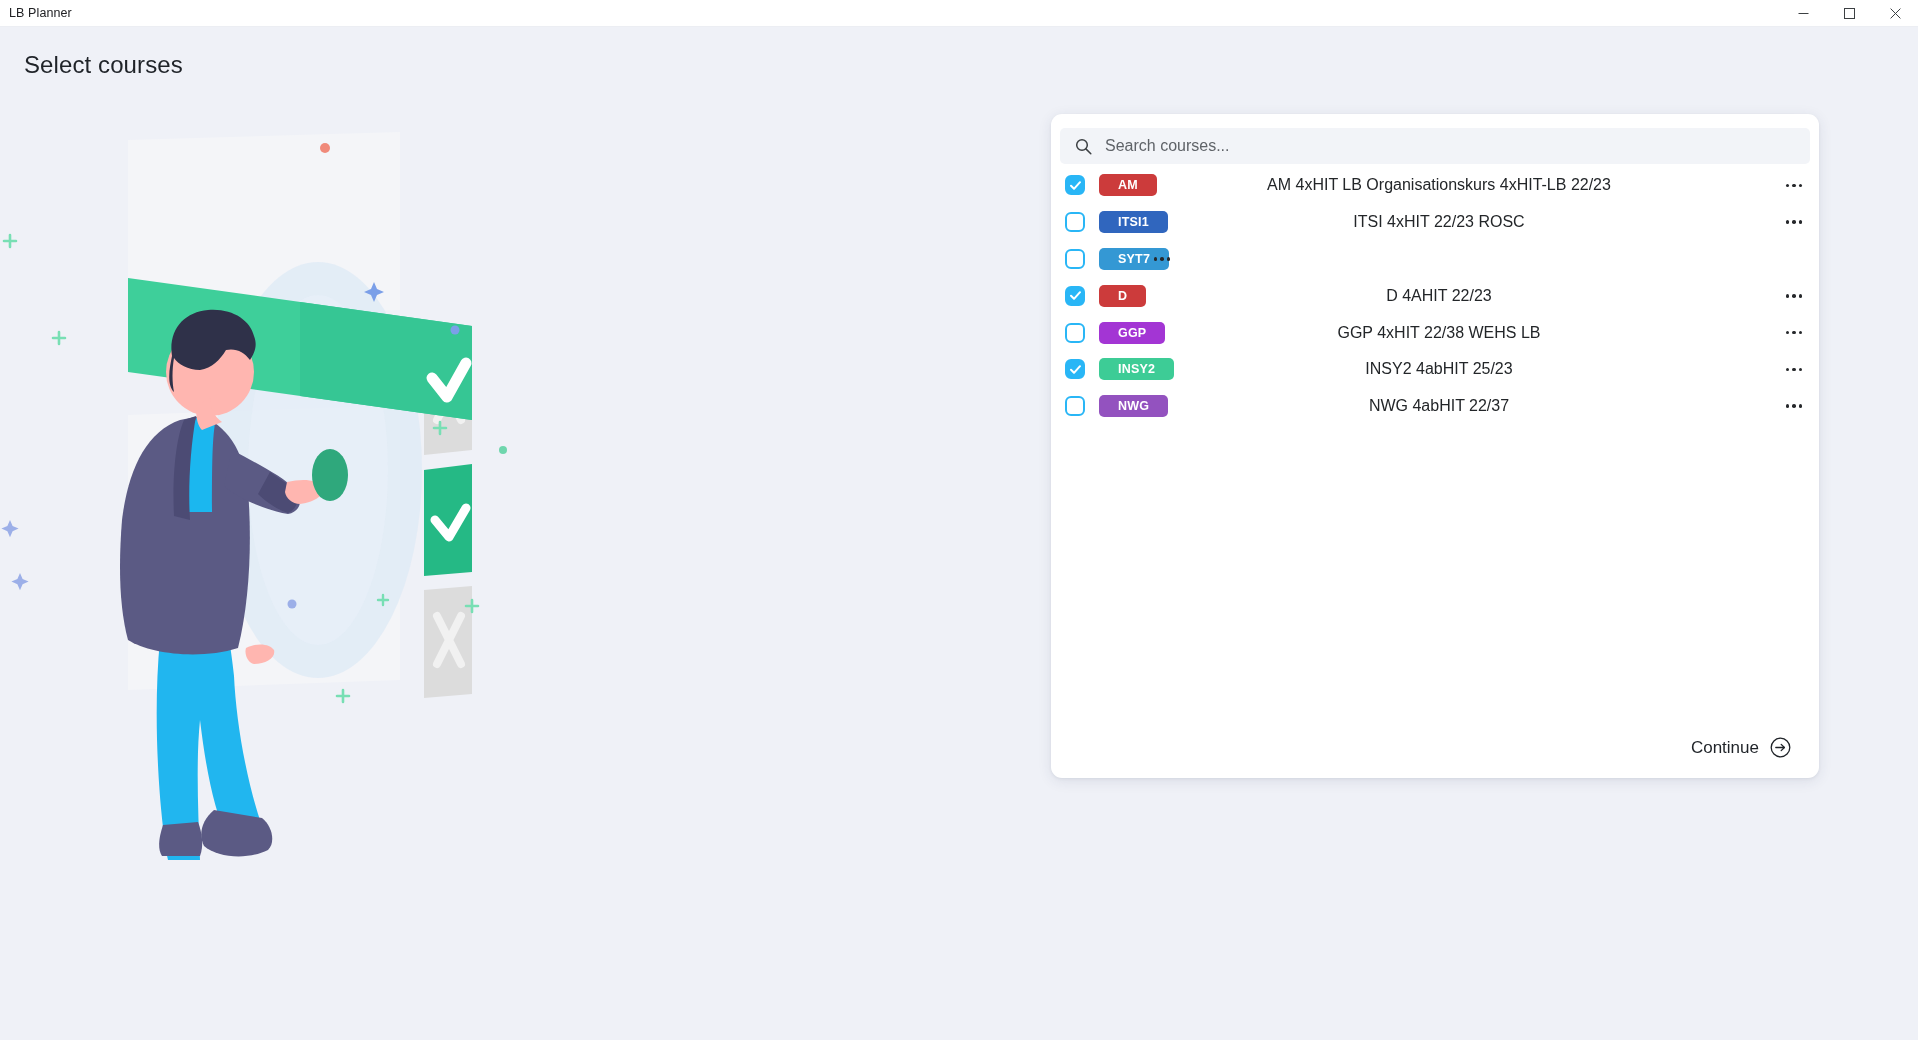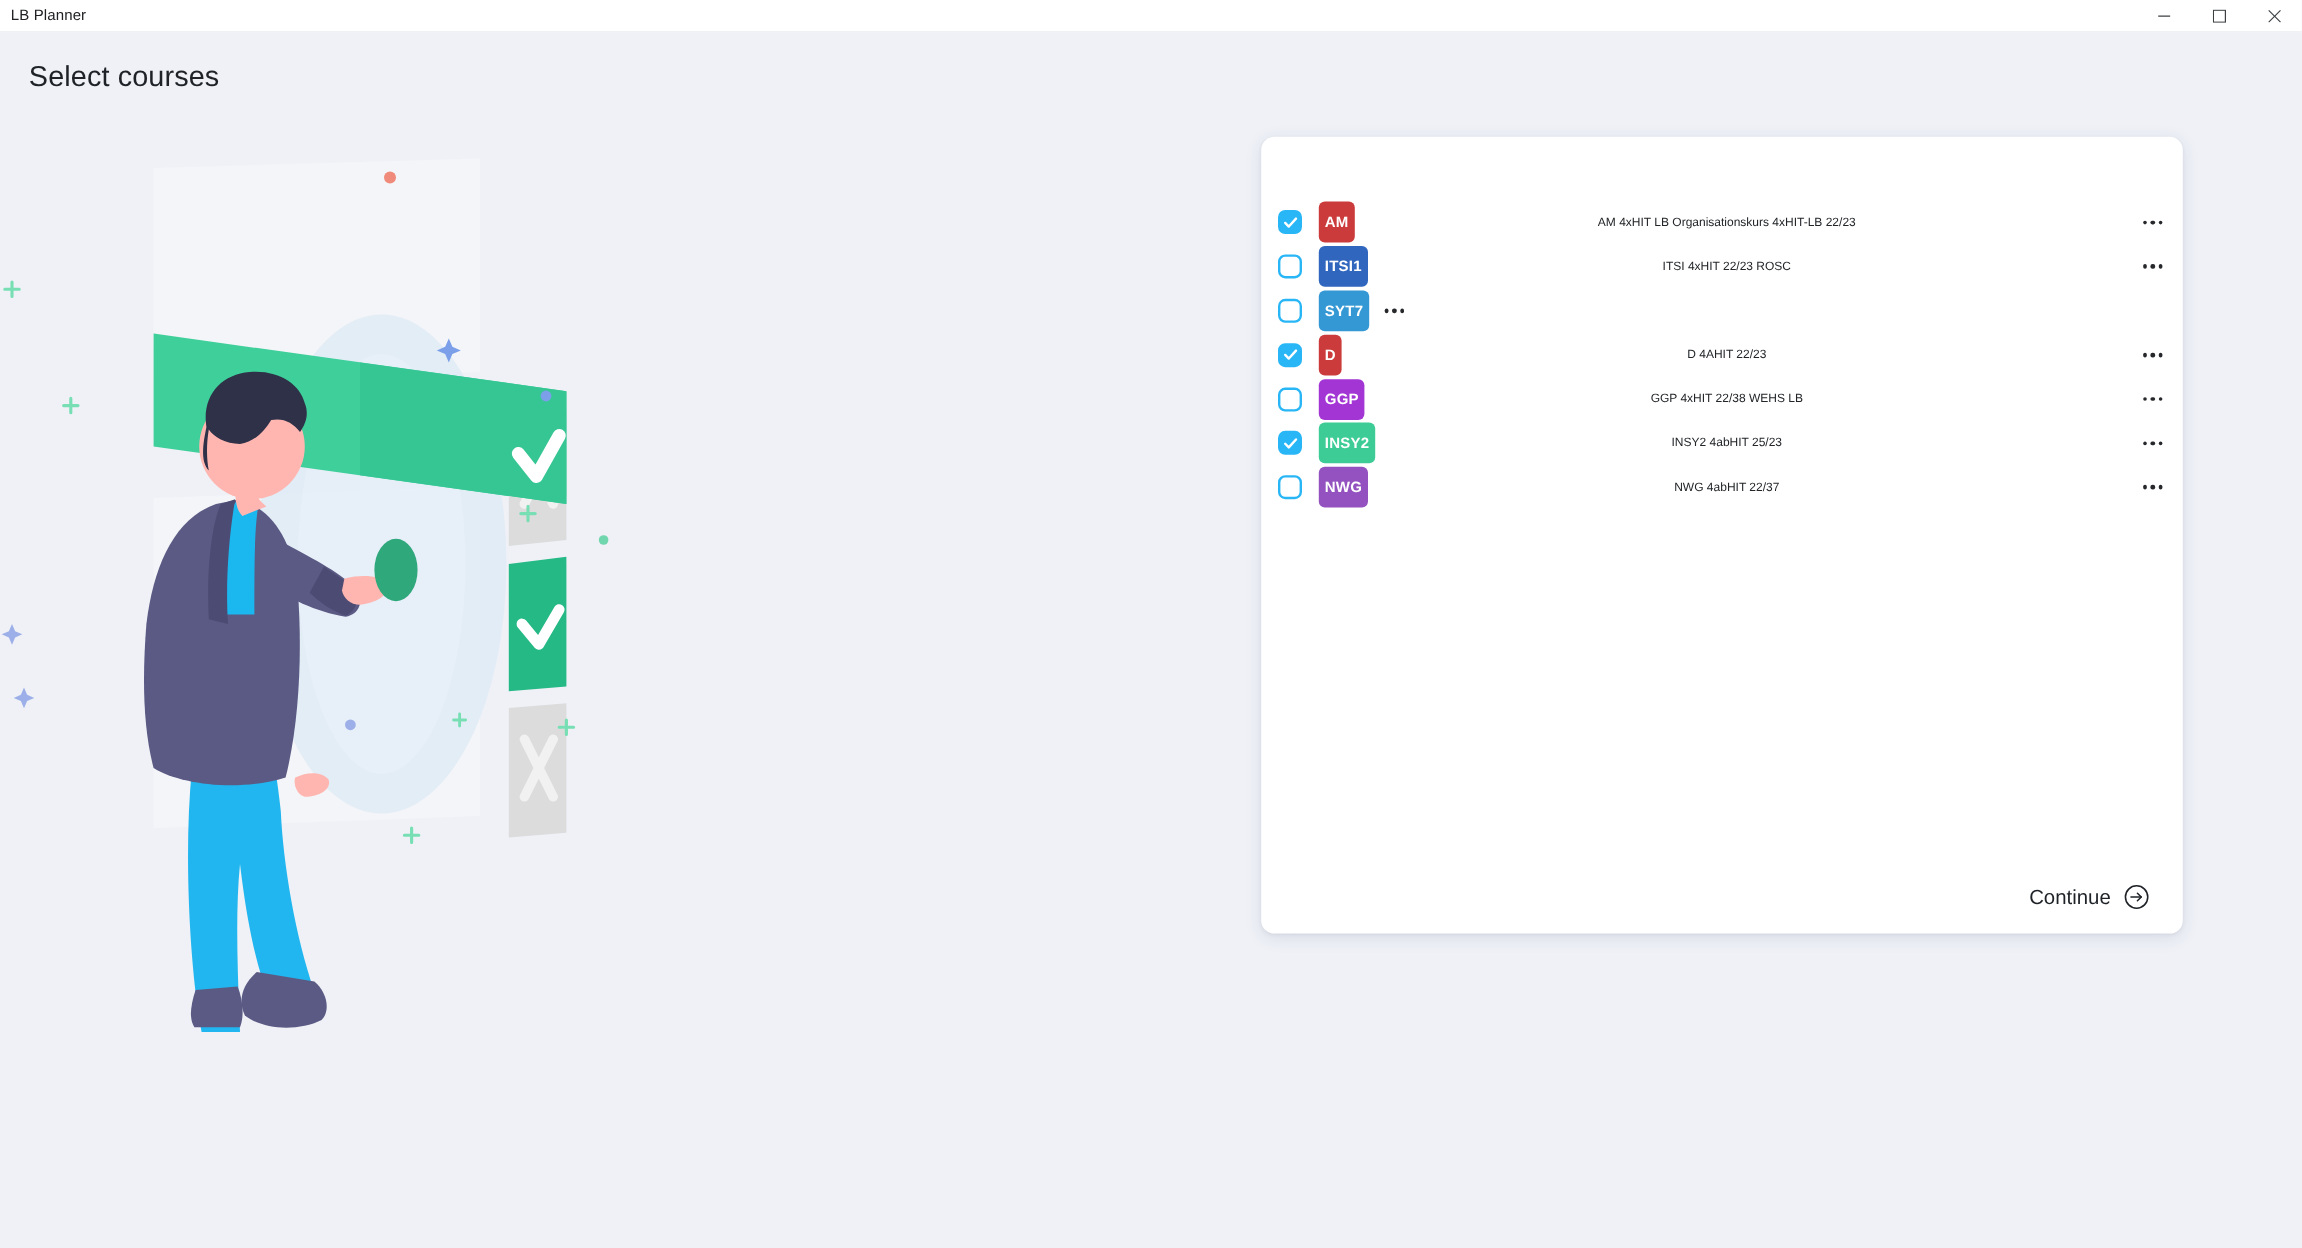--- a/index.html
+++ b/index.html
@@ -96,35 +96,35 @@
     border: 2px solid #29b6f6;
     background: #ffffff;
   }
   .cb.checked { background: #29b6f6; border-color: #29b6f6; }
   .cb .tick { display: none; }
   .cb.checked .tick { display: block; }
 
   
   .badge {
     margin-left: 14px;
-    height: 34px;
+    height: 22px;
     border-radius: 5px;
     display: inline-flex; align-items: center; justify-content: center;
-    padding: 0 5px;
+    padding: 0 19px;
     color: #ffffff;
     font-size: 12.5px; font-weight: bold;
     letter-spacing: .2px;
     white-space: nowrap;
   }
   .badge-slot { width: 58px; flex: 0 0 58px; display: flex; }
 
   .course-name {
     flex: 1;
     text-align: center;
-    font-size: 10px;
+    font-size: 16px;
     color: #232629;
     padding-right: 40px;
     white-space: nowrap;
     overflow: hidden;
   }
 
   .dots {
     width: 44px; flex: 0 0 44px;
     display: flex; align-items: center; justify-content: center;
     gap: 3px;
@@ -243,20 +243,29 @@
     <path d="M53,218 h12 M59,212 v12" stroke="#78dfb4" stroke-width="2.6" stroke-linecap="round"></path>
     <path d="M434,308 h12 M440,302 v12" stroke="#78dfb4" stroke-width="2.6" stroke-linecap="round"></path>
     <path d="M337,576 h12 M343,570 v12" stroke="#78dfb4" stroke-width="2.6" stroke-linecap="round"></path>
     <path d="M466,486 h12 M472,480 v12" stroke="#78dfb4" stroke-width="2.6" stroke-linecap="round"></path>
     <path d="M378,480 h10 M383,475 v10" stroke="#78dfb4" stroke-width="2.4" stroke-linecap="round"></path>
   </g>
 </svg>
 
 <div class="course-card">
 
+  <div class="search-wrap">
+    <span class="search-icon">
+      <svg width="17" height="17" viewBox="0 0 17 17">
+        <circle cx="7" cy="7" r="5.3" fill="none" stroke="currentColor" stroke-width="1.5"></circle>
+        <line x1="10.9" y1="10.9" x2="15.8" y2="15.8" stroke="currentColor" stroke-width="1.5" stroke-linecap="round"></line>
+      </svg>
+    </span>
+    <input class="search-input" type="text" placeholder="Search courses..." value="" style="">
+  </div>
 
   <div class="course-list">
 
     <div class="course-row">
       <div class="cb checked">
         <svg class="tick" width="13" height="13" viewBox="0 0 13 13">
           <path d="M2 6.8 L5 9.8 L11 3.2" stroke="#ffffff" stroke-width="2" fill="none" stroke-linecap="round" stroke-linejoin="round"></path>
         </svg>
       </div>
       <div class="badge-slot">

